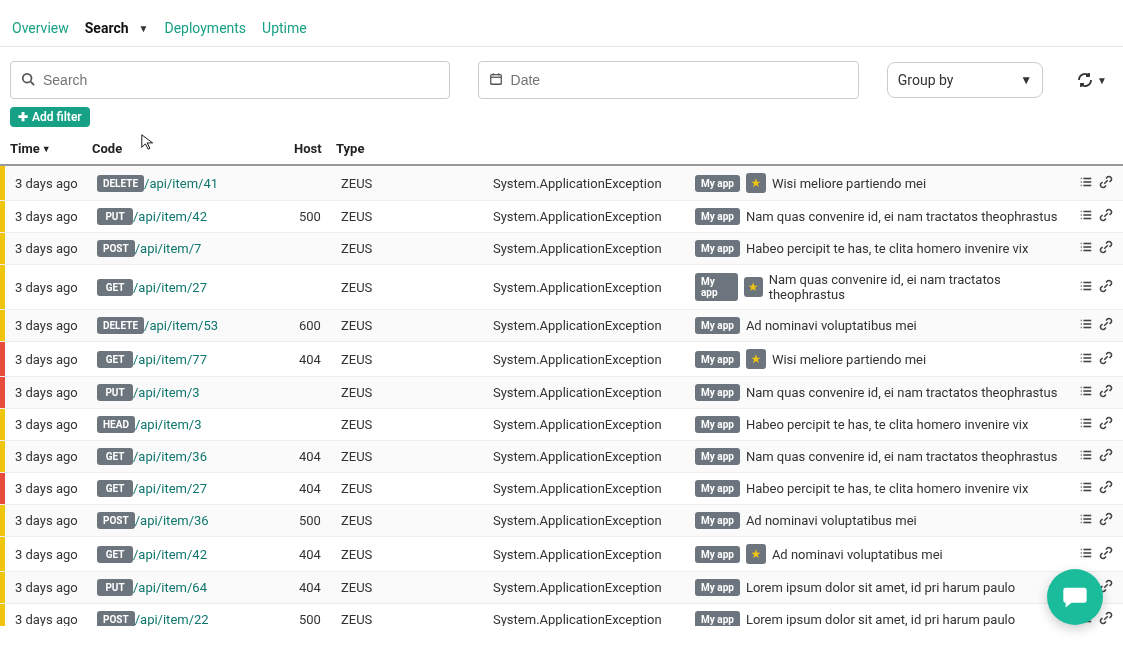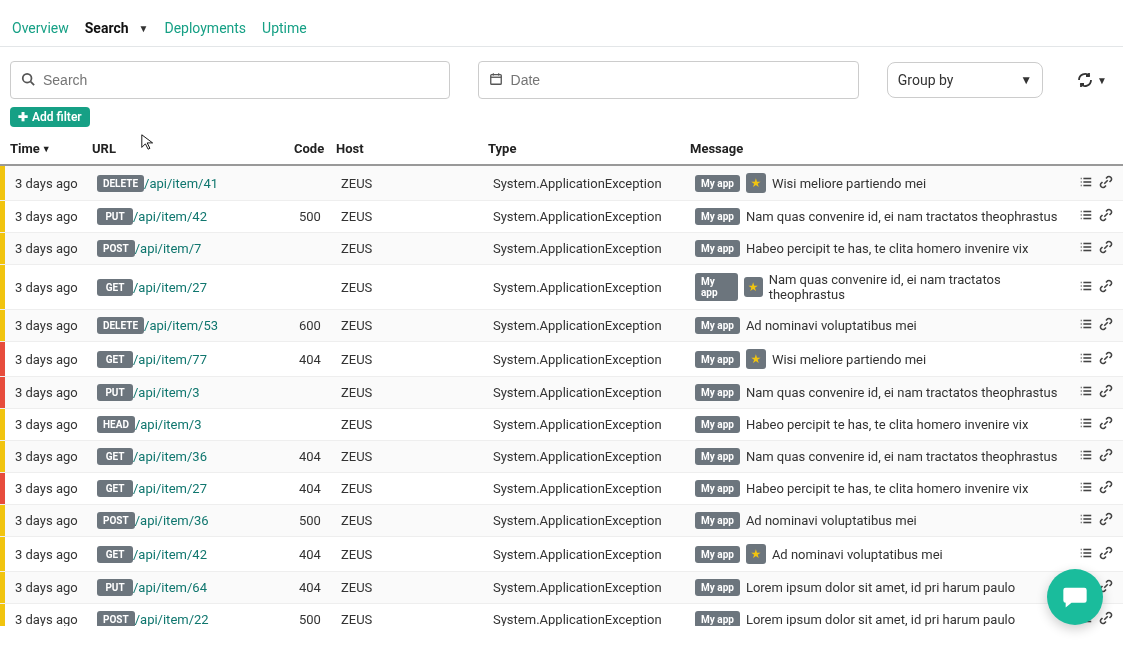--- a/index.html
+++ b/index.html
@@ -265,25 +265,23 @@
     <span class="plus">✚</span>
     <span>Add filter</span>
   </span>
 </div>
 
 <div class="table-head">
   <div class="col-time">
     <span>Time</span>
     <span style="font-size:9px;">▼</span>
   </div>
-  <div>URL</div>
   <div>Code</div>
   <div>Host</div>
   <div>Type</div>
-  <div>Message</div>
   <div></div>
 </div>
 
 <div class="rows-container" id="rows-container">
     <div class="row-wrap">
       <div class="sev sev-yellow"></div>
       <div class="row">
         <div>3 days ago</div>
         <div class="url-cell">
           <span class="pill">DELETE</span>

